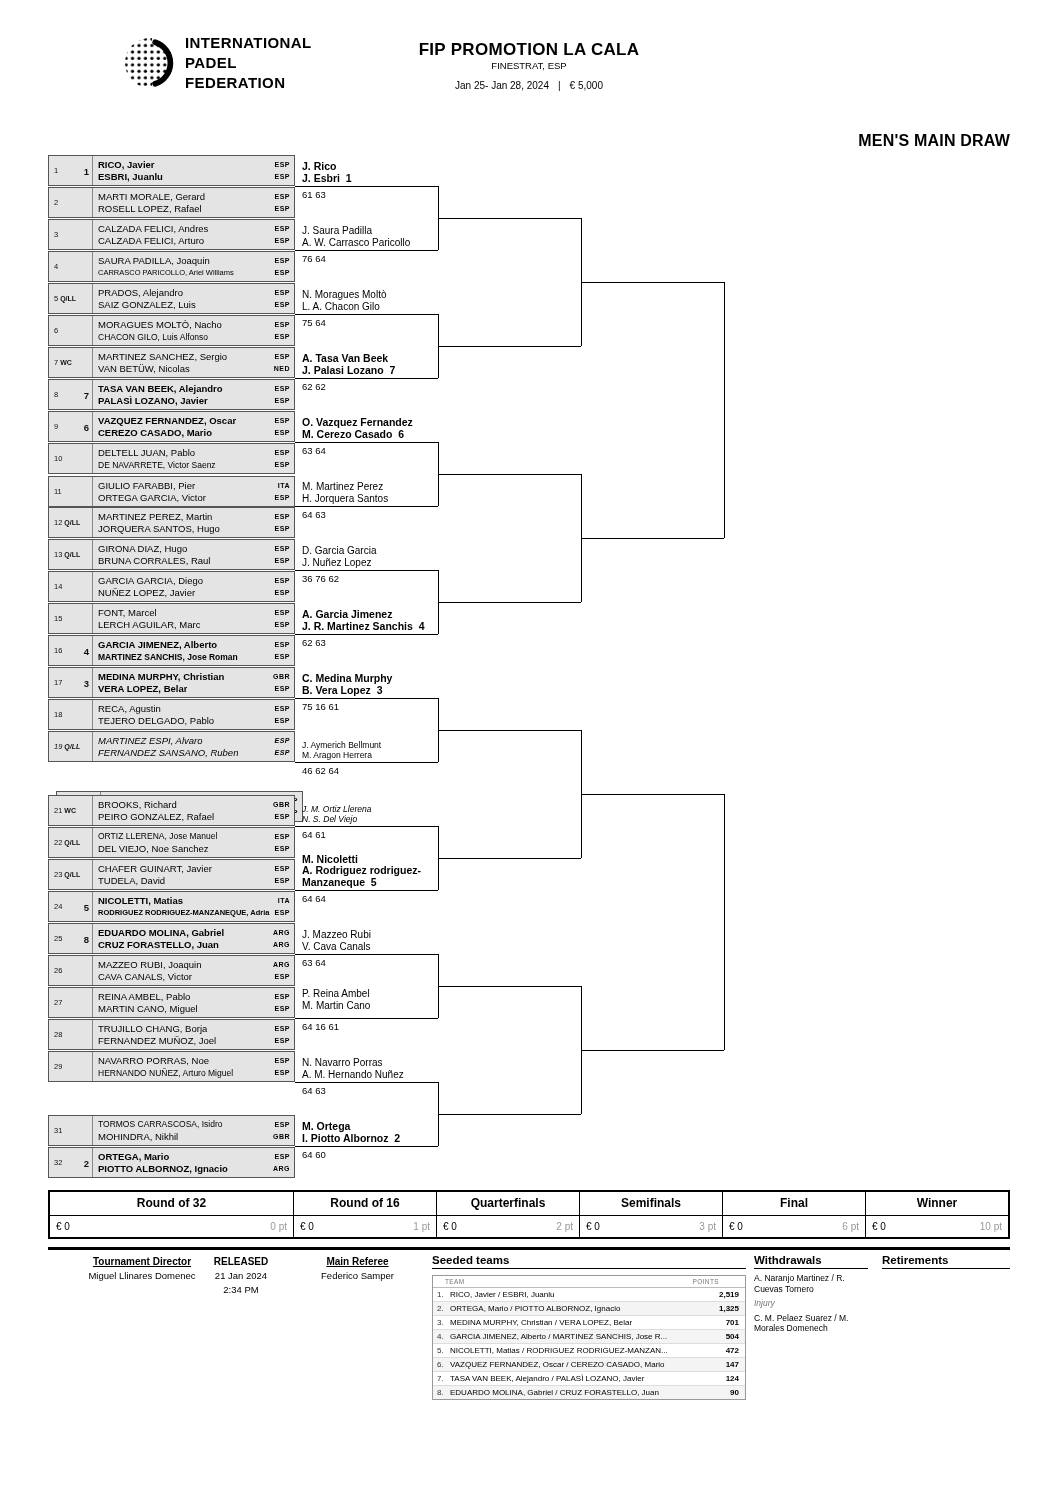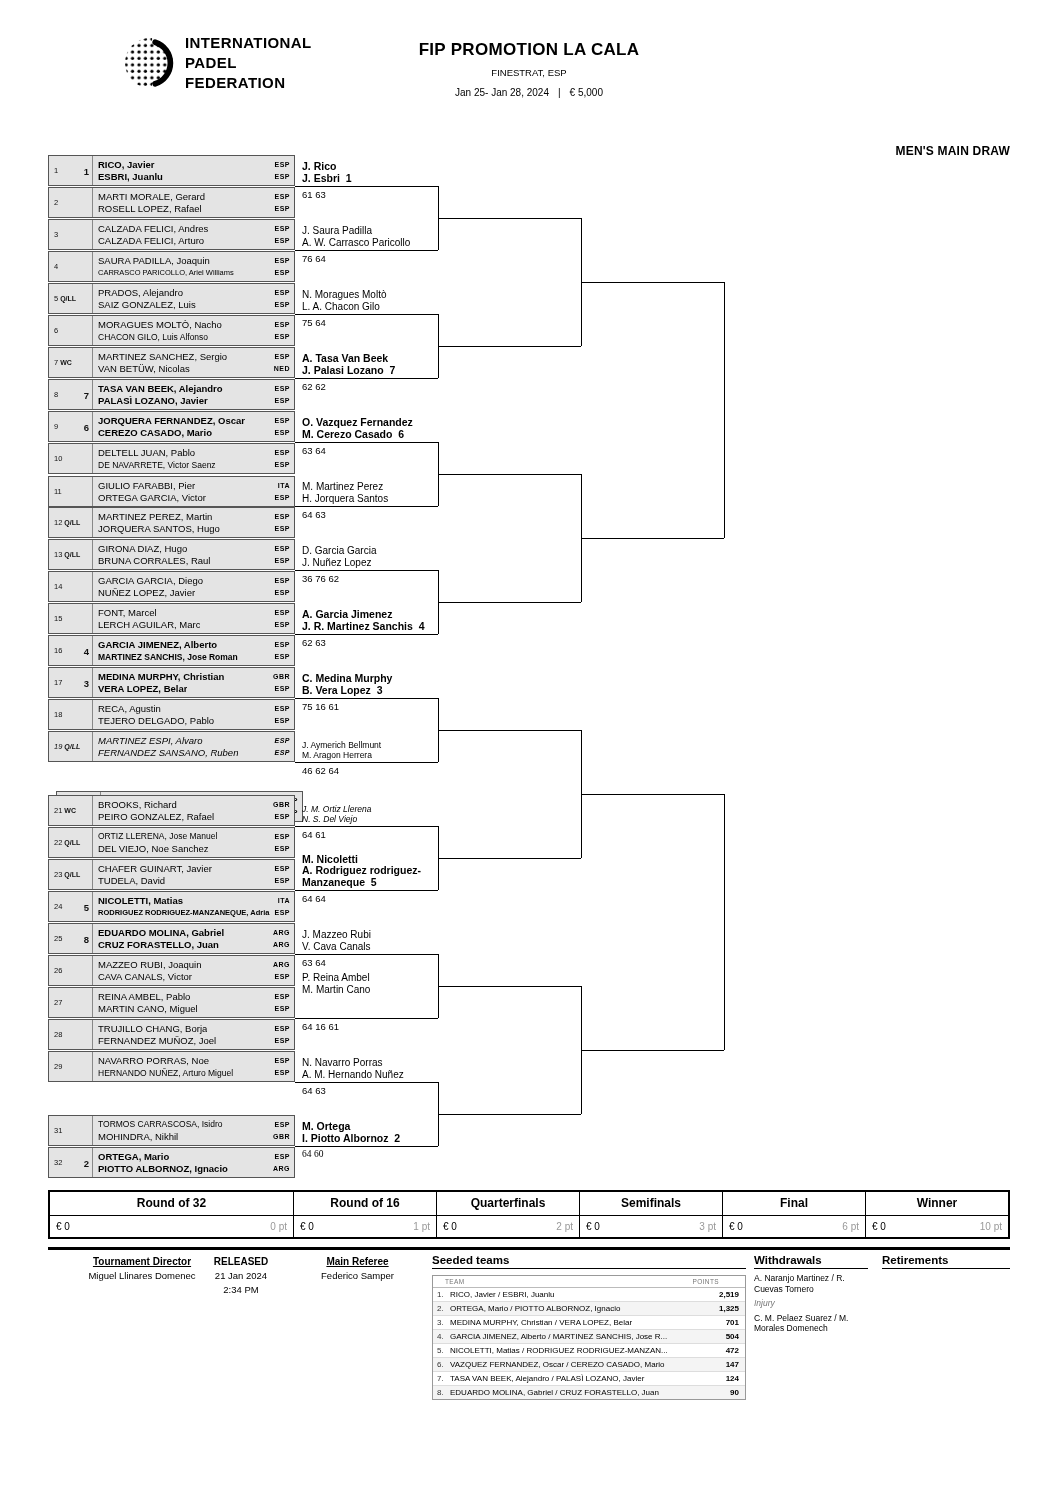--- a/index.html
+++ b/index.html
@@ -6,24 +6,24 @@
   .page {
     position:relative; width:1058px; height:1497px; background:#fff;
     font-family:"Liberation Sans", sans-serif; color:#000; overflow:hidden;
   }
   
   .org { position:absolute; left:124px; top:33px; display:flex; gap:9px; align-items:center; }
   .logo { width:52px; height:52px; }
   .orgname { font-weight:700; font-size:15px; line-height:20px; letter-spacing:.4px; }
   .titleblock { position:absolute; left:0; right:0; top:40px; text-align:center; }
   .title { font-size:17px; font-weight:700; letter-spacing:.3px; }
-  .loc { font-size:9.5px; margin-top:7px; }
+  .loc { font-size:9.5px; margin-top:0; }
   .dates { font-size:10px; margin-top:9px; }
   .sep { margin:0 9px; }
-  .drawtitle { position:absolute; right:48px; top:132px; font-weight:700; font-size:12px; letter-spacing:.2px;margin-top:12px; }
+  .drawtitle { position:absolute; right:48px; top:132px; font-weight:700; font-size:16px; letter-spacing:.2px; }
 
   
   #bracket { position:absolute; inset:0; }
   .entry { position:absolute; left:48px; width:247px; height:31px; background:#e4e4e4;
            border:1px solid #555; box-sizing:border-box; display:flex; }
   .entry .num { width:44px; border-right:1px solid #888; position:relative; box-sizing:border-box;
                 display:flex; align-items:center; padding-left:5px; font-size:7.5px; color:#111; }
   .entry .tag { font-weight:700; font-size:7px; margin-left:2px; }
   .entry .seedn { position:absolute; right:3px; top:50%; transform:translateY(-50%);
                   font-weight:700; font-size:9.5px; }
@@ -241,21 +241,21 @@
           </div>
         </div>
       </div>
       <div class="entry seeded" style="top: 411px;">
         <div class="num">
           <span>9</span>
           <span class="seedn">6</span>
         </div>
         <div class="players">
           <div class="prow">
-            <span class="pname">JORQUERA FERNANDEZ, Oscar</span>
+            <span class="pname">VAZQUEZ FERNANDEZ, Oscar</span>
             <span class="cc">ESP</span>
           </div>
           <div class="prow">
             <span class="pname">CEREZO CASADO, Mario</span>
             <span class="cc">ESP</span>
           </div>
         </div>
       </div>
       <div class="entry" style="top: 443px;">
         <div class="num">
@@ -670,37 +670,37 @@
         <div>A. Rodriguez rodriguez-Manzaneque&nbsp;&nbsp;5</div>
       </div>
       <div class="score" style="top: 893px;">64 64</div>
       <div class="hl" style="left: 295px; top: 954px; width: 143px;"></div>
       <div class="r16" style="bottom: 545px;">
         <div>J. Mazzeo Rubi</div>
         <div>V. Cava Canals</div>
       </div>
       <div class="score" style="top: 957px;">63 64</div>
       <div class="hl" style="left: 295px; top: 1018px; width: 143px;"></div>
-      <div class="r16" style="bottom: 502px;">
+      <div class="r16" style="bottom: 486px;">
         <div>P. Reina Ambel</div>
         <div>M. Martin Cano</div>
       </div>
       <div class="score" style="top: 1021px;">64 16 61</div>
       <div class="hl" style="left: 295px; top: 1082px; width: 143px;"></div>
       <div class="r16" style="bottom: 417px;">
         <div>N. Navarro Porras</div>
         <div>A. M. Hernando Nuñez</div>
       </div>
       <div class="score" style="top: 1085px;">64 63</div>
       <div class="hl" style="left: 295px; top: 1146px; width: 143px;"></div>
       <div class="r16 bold" style="bottom: 353px;">
         <div>M. Ortega</div>
         <div>I. Piotto Albornoz&nbsp;&nbsp;2</div>
       </div>
-      <div class="score" style="top: 1149px; font-family: Liberation Serif, serif;">64 60</div>
+      <div class="score" style="top: 1149px;">64 60</div>
       <div class="vl" style="left: 438px; top: 186px; height: 64px;"></div>
       <div class="hl" style="left: 438px; top: 218px; width: 143px;"></div>
       <div class="vl" style="left: 438px; top: 314px; height: 64px;"></div>
       <div class="hl" style="left: 438px; top: 346px; width: 143px;"></div>
       <div class="vl" style="left: 438px; top: 442px; height: 64px;"></div>
       <div class="hl" style="left: 438px; top: 474px; width: 143px;"></div>
       <div class="vl" style="left: 438px; top: 570px; height: 64px;"></div>
       <div class="hl" style="left: 438px; top: 602px; width: 143px;"></div>
       <div class="vl" style="left: 438px; top: 698px; height: 64px;"></div>
       <div class="hl" style="left: 438px; top: 730px; width: 143px;"></div>

